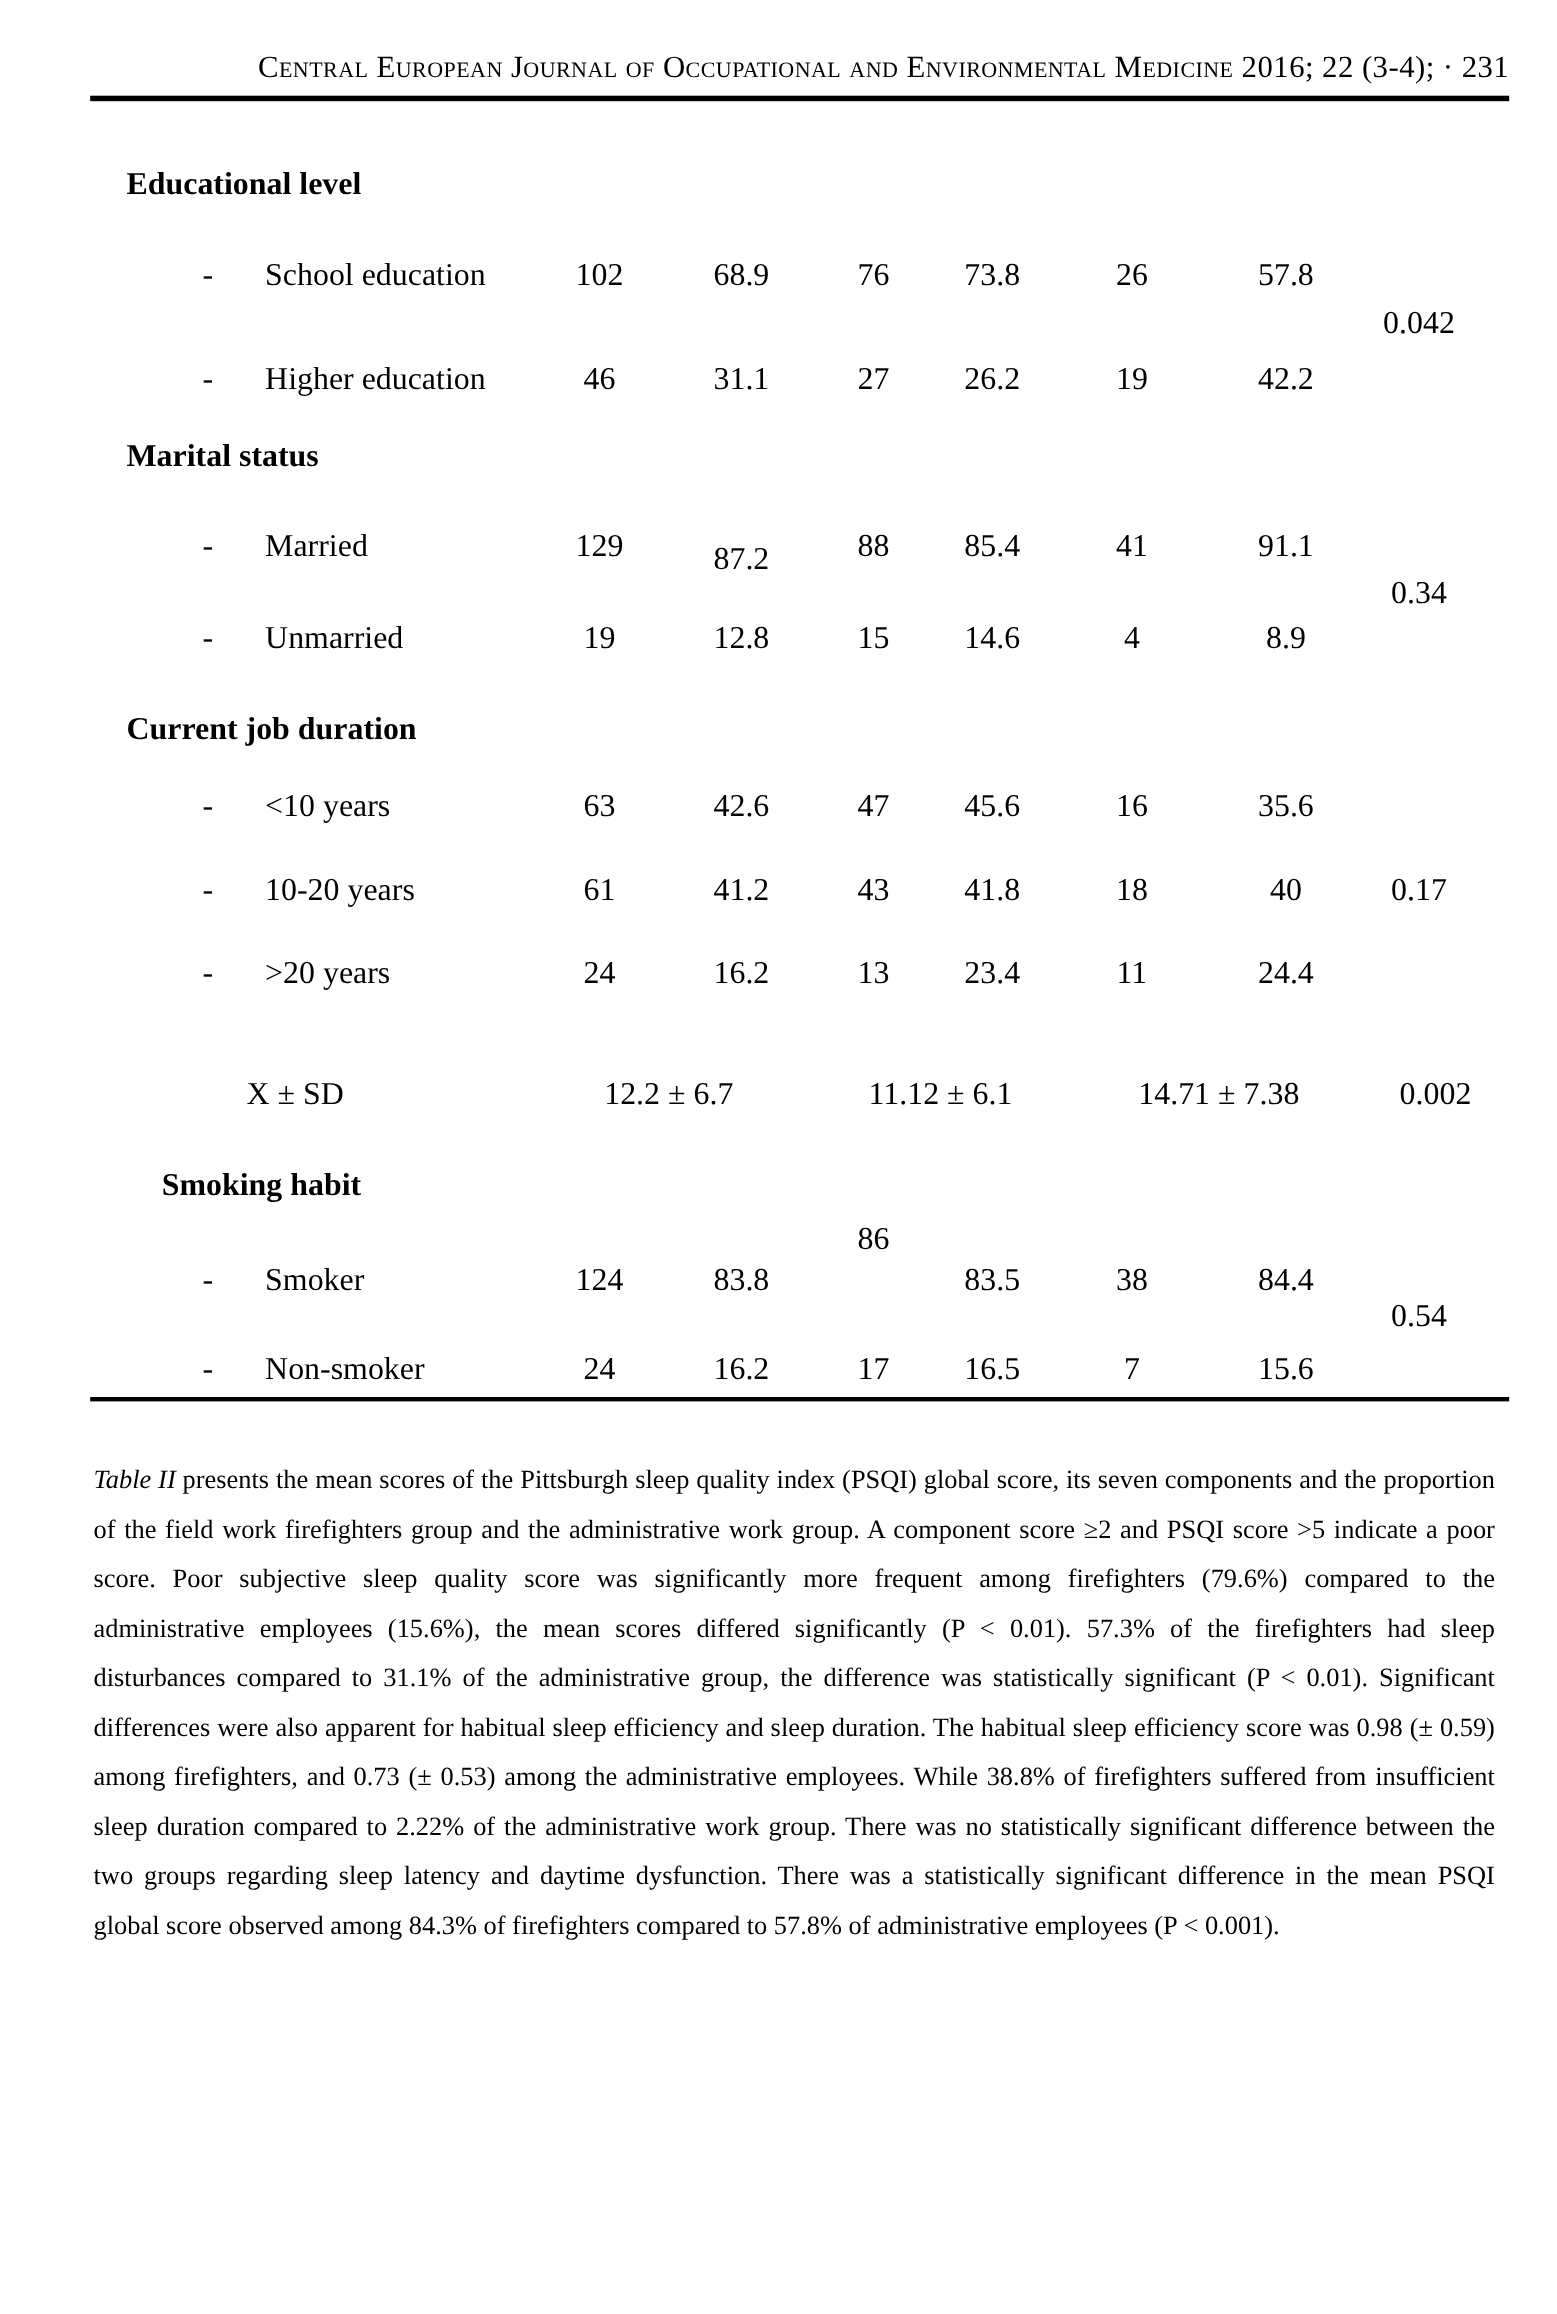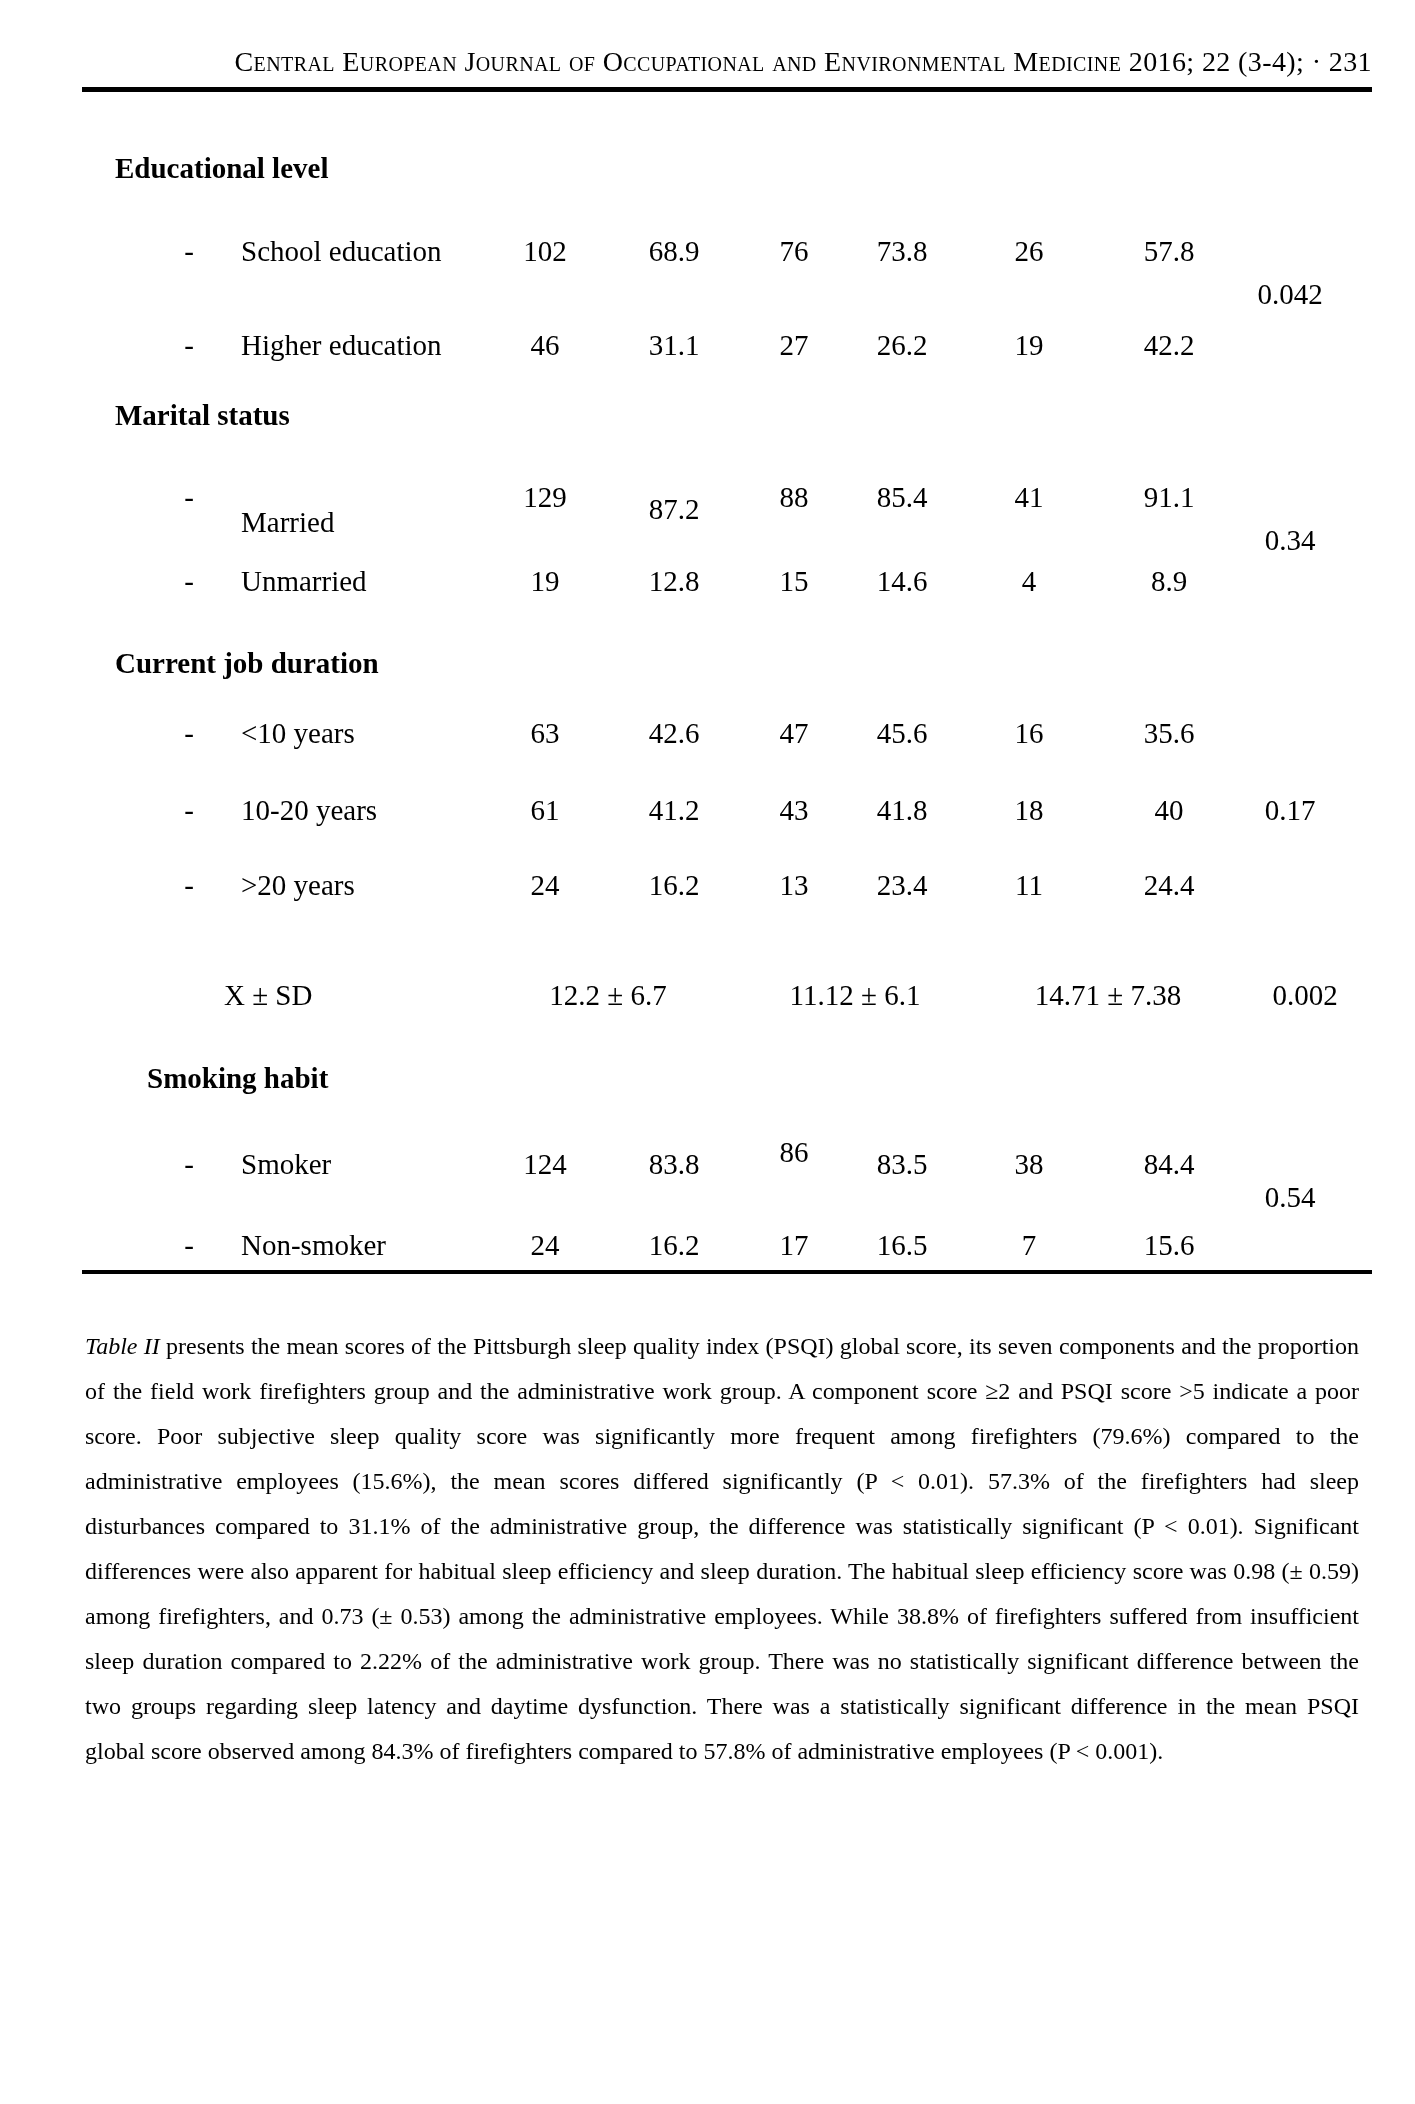--- a/index.html
+++ b/index.html
@@ -85,21 +85,21 @@
       <span class="cell left" style="left: 241px; top: 345px;">Higher education</span>
       <span class="cell center" style="left: 545px; top: 345px;">46</span>
       <span class="cell center" style="left: 674px; top: 345px;">31.1</span>
       <span class="cell center" style="left: 794px; top: 345px;">27</span>
       <span class="cell center" style="left: 902px; top: 345px;">26.2</span>
       <span class="cell center" style="left: 1029px; top: 345px;">19</span>
       <span class="cell center" style="left: 1169px; top: 345px;">42.2</span>
       <span class="cell center" style="left: 1290px; top: 294px;">0.042</span>
       <span class="cell left section-title" style="left: 115px; top: 415px;">Marital status</span>
       <span class="cell center" style="left: 189px; top: 497px;">-</span>
-      <span class="cell left" style="left: 241px; top: 522px;">Married</span>
+      <span class="cell left" style="left: 241px; top: 497px;">Married</span>
       <span class="cell center" style="left: 545px; top: 497px;">129</span>
       <span class="cell center" style="left: 674px; top: 497px; margin-top: 12px;">87.2</span>
       <span class="cell center" style="left: 794px; top: 497px;">88</span>
       <span class="cell center" style="left: 902px; top: 497px;">85.4</span>
       <span class="cell center" style="left: 1029px; top: 497px;">41</span>
       <span class="cell center" style="left: 1169px; top: 497px;">91.1</span>
       <span class="cell center" style="left: 189px; top: 581px;">-</span>
       <span class="cell left" style="left: 241px; top: 581px;">Unmarried</span>
       <span class="cell center" style="left: 545px; top: 581px;">19</span>
       <span class="cell center" style="left: 674px; top: 581px;">12.8</span>
@@ -137,21 +137,21 @@
       <span class="cell left" style="left: 224px; top: 995px;">X ± SD</span>
       <span class="cell center" style="left: 608px; top: 995px;">12.2 ± 6.7</span>
       <span class="cell center" style="left: 855px; top: 995px;">11.12 ± 6.1</span>
       <span class="cell center" style="left: 1108px; top: 995px;">14.71 ± 7.38</span>
       <span class="cell center" style="left: 1305px; top: 995px;">0.002</span>
       <span class="cell left section-title" style="left: 115px; top: 1078px; margin-left: 32px;">Smoking habit</span>
       <span class="cell center" style="left: 189px; top: 1164px;">-</span>
       <span class="cell left" style="left: 241px; top: 1164px;">Smoker</span>
       <span class="cell center" style="left: 545px; top: 1164px;">124</span>
       <span class="cell center" style="left: 674px; top: 1164px;">83.8</span>
-      <span class="cell center" style="left: 794px; top: 1152px;">86</span>
+      <span class="cell center" style="left: 794px; top: 1127px;">86</span>
       <span class="cell center" style="left: 902px; top: 1164px;">83.5</span>
       <span class="cell center" style="left: 1029px; top: 1164px;">38</span>
       <span class="cell center" style="left: 1169px; top: 1164px;">84.4</span>
       <span class="cell center" style="left: 189px; top: 1245px;">-</span>
       <span class="cell left" style="left: 241px; top: 1245px;">Non-smoker</span>
       <span class="cell center" style="left: 545px; top: 1245px;">24</span>
       <span class="cell center" style="left: 674px; top: 1245px;">16.2</span>
       <span class="cell center" style="left: 794px; top: 1245px;">17</span>
       <span class="cell center" style="left: 902px; top: 1245px;">16.5</span>
       <span class="cell center" style="left: 1029px; top: 1245px;">7</span>

